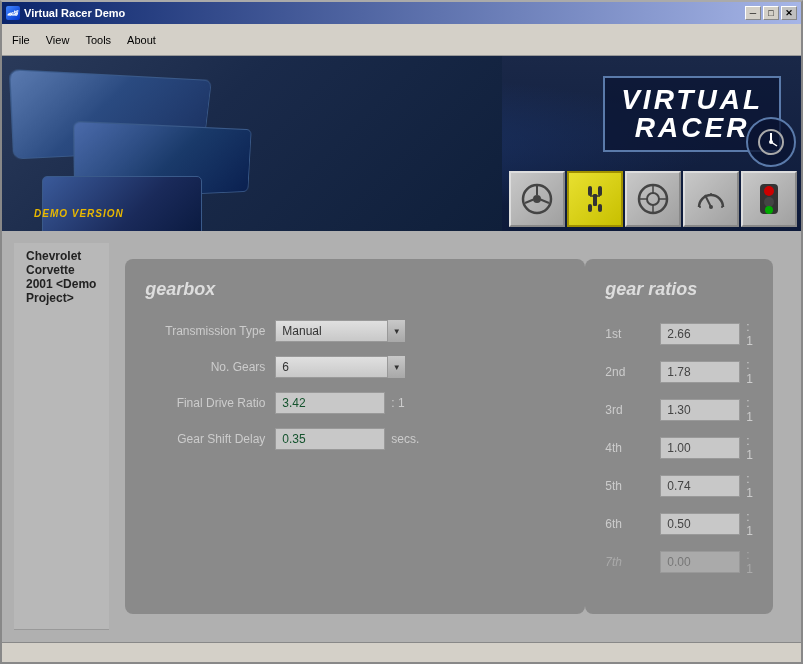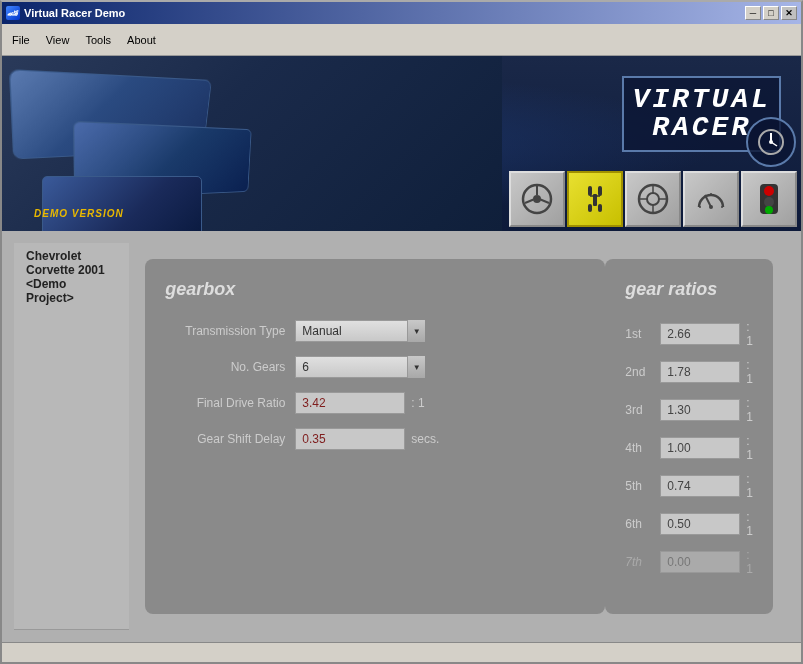--- a/index.html
+++ b/index.html
@@ -166,23 +166,22 @@
     .vr-logo {
       position: absolute;
       top: 20px;
       right: 20px;
       text-align: center;
     }
 
     .vr-logo-box {
       background: rgba(10, 20, 50, 0.7);
       border: 2px solid #5a7aaa;
-      padding: 8px 8px;
+      padding: 8px 16px;
       display: inline-block;
-      font-family: Liberation Mono, monospace;
     }
 
     .vr-logo-text {
       color: white;
       font-size: 28px;
       font-weight: bold;
       line-height: 1;
       letter-spacing: 3px;
       font-style: italic;
     }
@@ -293,21 +292,21 @@
       text-align: right;
       min-width: 130px;
       padding-right: 10px;
     }
 
     .form-input {
       background: #c8c8c8;
       border: 1px solid #999;
       padding: 3px 6px;
       font-size: 12px;
-      color: #7f1d1d;
+      color: #14532d;
       width: 110px;
       outline: none;
     }
 
     .form-input:disabled {
       background: #b8b8b8;
       color: #666;
     }
 
     .form-select {
@@ -373,20 +372,21 @@
     }
 
     .gear-input {
       background: #c8c8c8;
       border: 1px solid #999;
       padding: 3px 6px;
       font-size: 12px;
       color: #444;
       width: 80px;
       outline: none;
+      margin-left: 20px;
     }
 
     .gear-input.disabled {
       background: #aaaaaa;
       color: #777;
     }
 
     .gear-suffix {
       color: #ccc;
       font-size: 12px;

